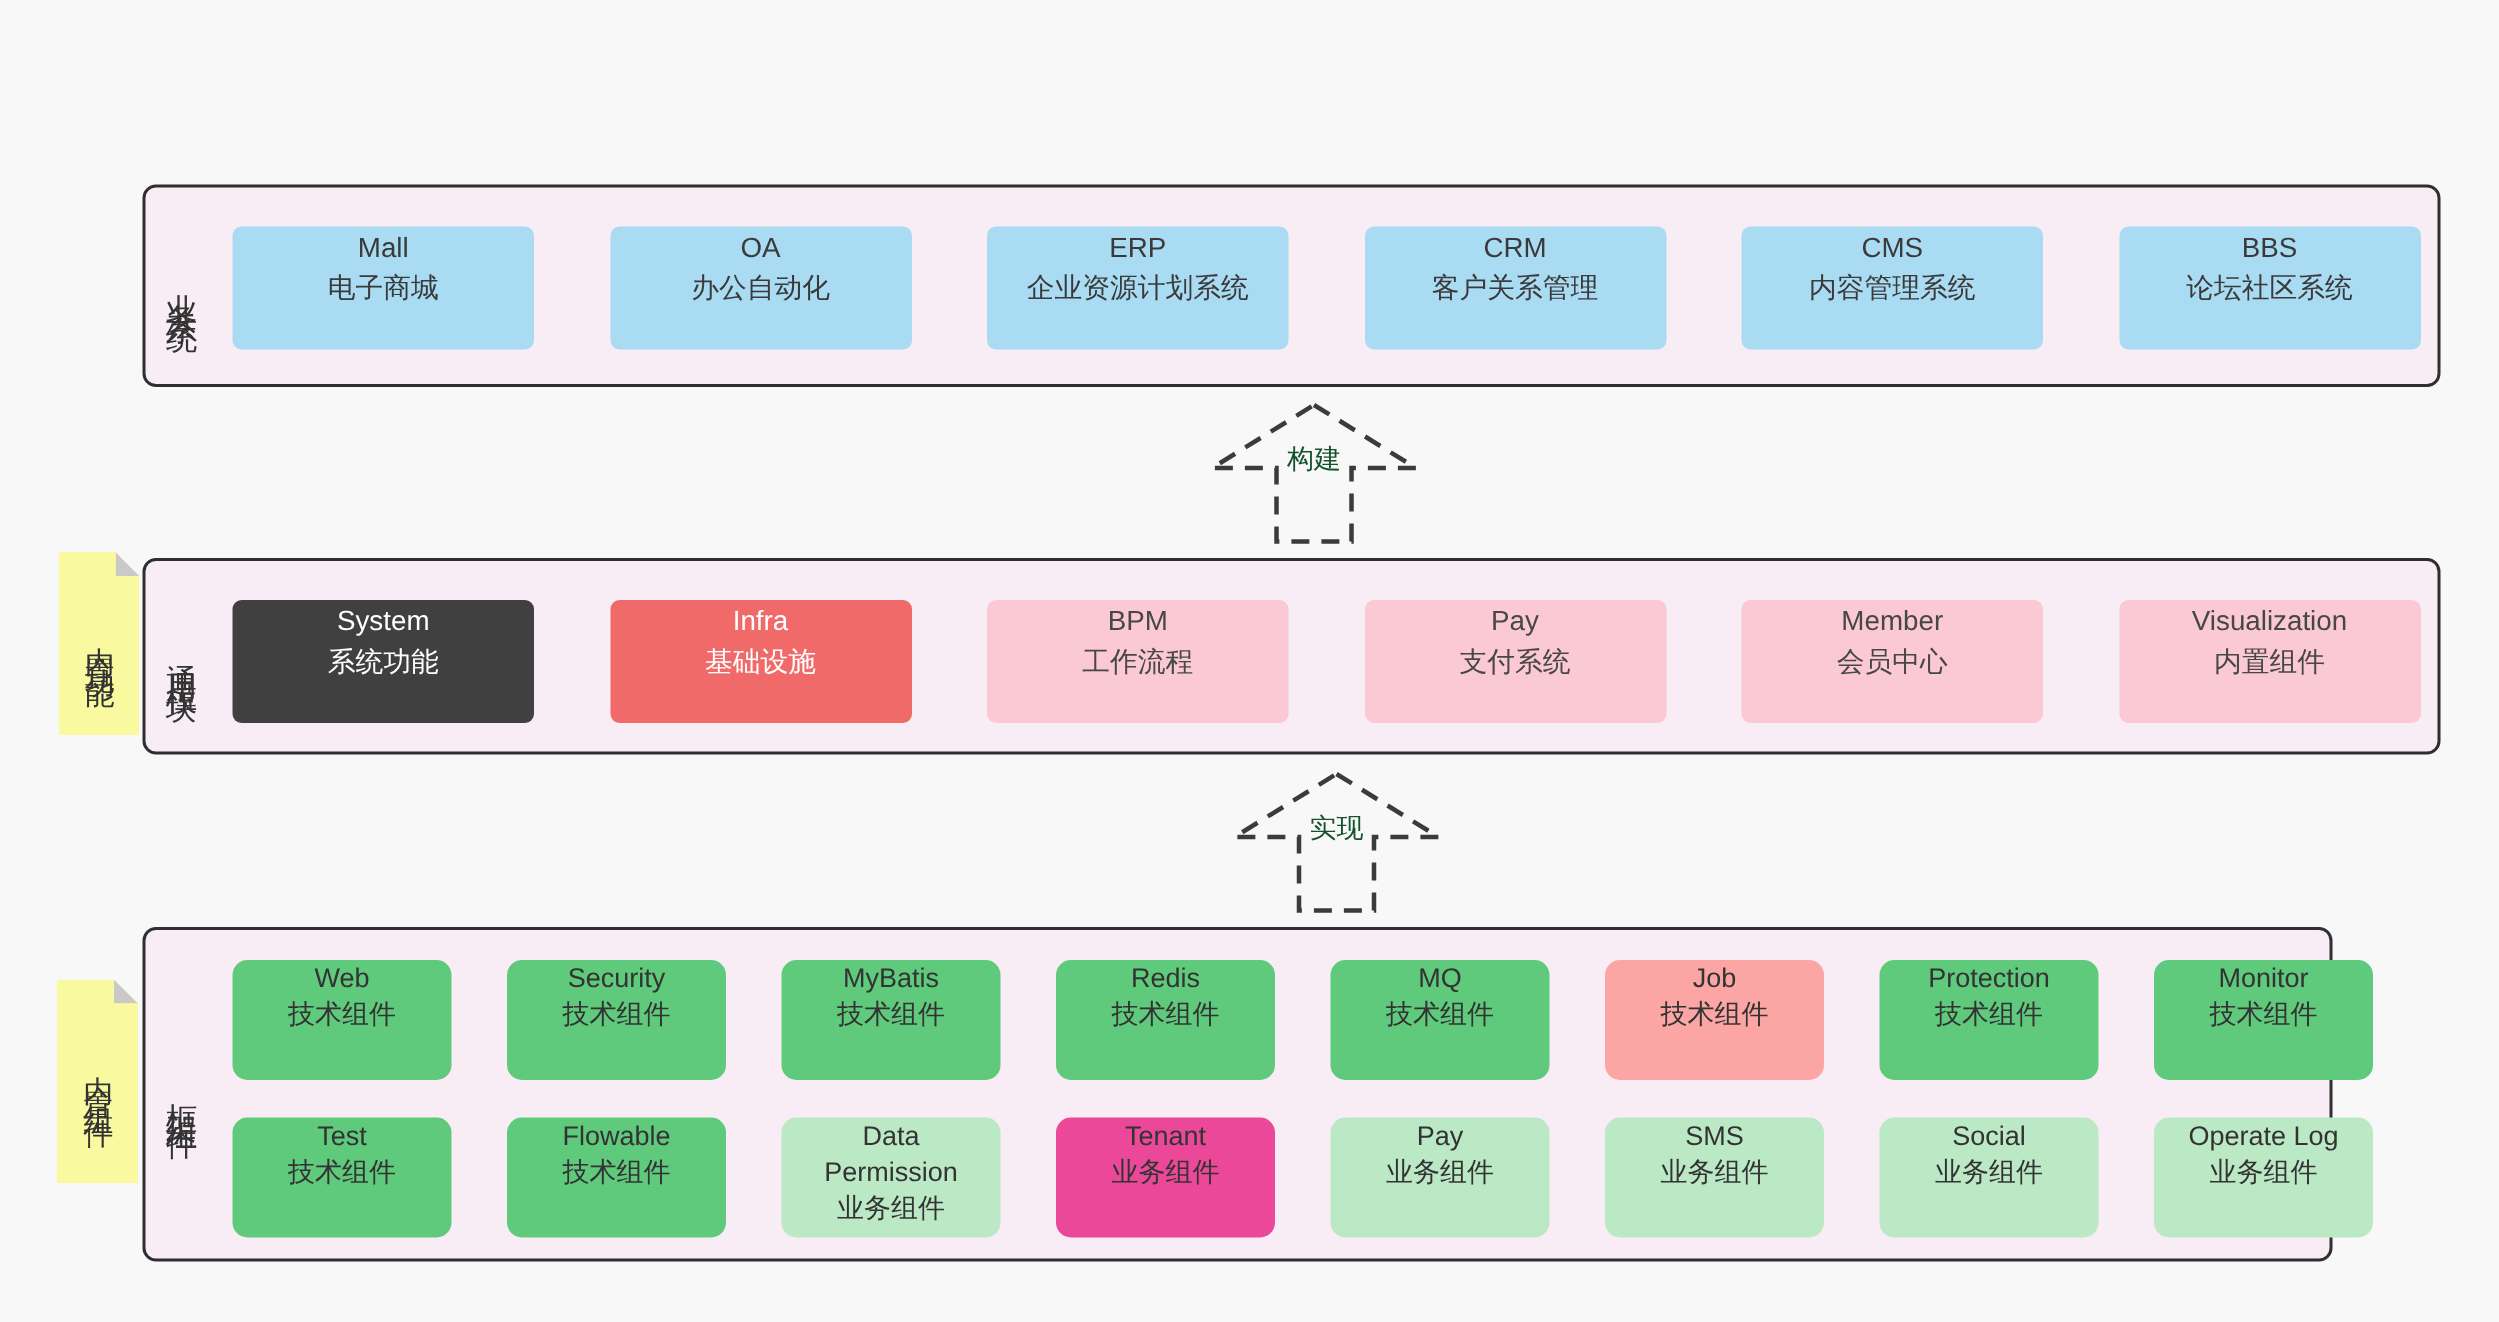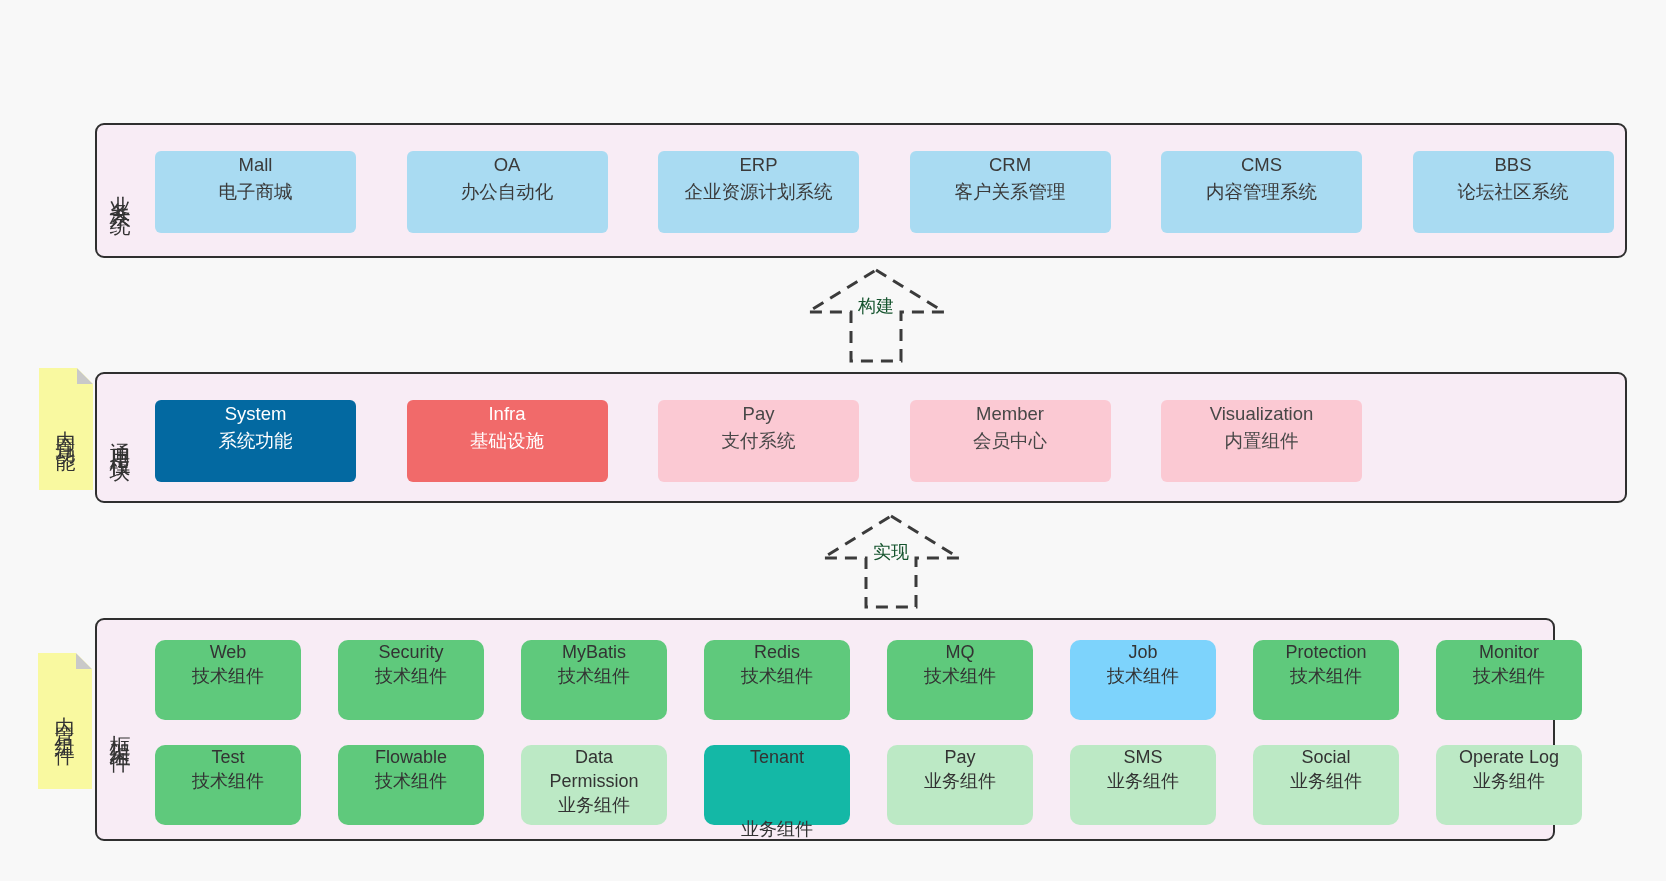--- a/index.html
+++ b/index.html
@@ -85,27 +85,31 @@
     <div class="arrow-label">构建</div>
   </div>
 
   <div class="note note-mid" style="left:39px;top:368px;width:54px;height:122px">
     <span class="note-text">内置功能</span>
     <span class="fold"></span>
   </div>
   <section class="layer" style="left:95px;top:372px;width:1532px;height:131px">
     <div class="v-label">通用模块</div>
     <div class="row row-wide" style="top:26px" id="row-layer2">
-        <div class="box red" style="background: #0369a1;">
+        <div class="box red" style="background: #404040;">
           <div class="en">System</div>
           <div class="zh">系统功能</div>
         </div>
         <div class="box red" style="background: rgb(241, 106, 106);">
           <div class="en">Infra</div>
           <div class="zh">基础设施</div>
+        </div>
+        <div class="box pink" style="background: rgb(251, 201, 211);">
+          <div class="en">BPM</div>
+          <div class="zh">工作流程</div>
         </div>
         <div class="box pink" style="background: rgb(251, 201, 211);">
           <div class="en">Pay</div>
           <div class="zh">支付系统</div>
         </div>
         <div class="box pink" style="background: rgb(251, 201, 211);">
           <div class="en">Member</div>
           <div class="zh">会员中心</div>
         </div>
         <div class="box pink" style="background: rgb(251, 201, 211);">
@@ -142,21 +146,21 @@
           <div class="zh">技术组件</div>
         </div>
         <div class="box green" style="background: rgb(95, 201, 124);">
           <div class="en">Redis</div>
           <div class="zh">技术组件</div>
         </div>
         <div class="box green" style="background: rgb(95, 201, 124);">
           <div class="en">MQ</div>
           <div class="zh">技术组件</div>
         </div>
-        <div class="box green" style="background: #7dd3fc;">
+        <div class="box green" style="background: #fca5a5;">
           <div class="en">Job</div>
           <div class="zh">技术组件</div>
         </div>
         <div class="box green" style="background: rgb(95, 201, 124);">
           <div class="en">Protection</div>
           <div class="zh">技术组件</div>
         </div>
         <div class="box green" style="background: rgb(95, 201, 124);">
           <div class="en">Monitor</div>
           <div class="zh">技术组件</div>
@@ -168,21 +172,21 @@
           <div class="zh">技术组件</div>
         </div>
         <div class="box green" style="background: rgb(95, 201, 124);">
           <div class="en">Flowable</div>
           <div class="zh">技术组件</div>
         </div>
         <div class="box lightgreen" style="background: rgb(188, 233, 197);">
           <div class="en">Data Permission</div>
           <div class="zh">业务组件</div>
         </div>
-        <div class="box lightgreen" style="background: #14b8a6; gap: 48px;">
+        <div class="box lightgreen" style="background: #ec4899;">
           <div class="en">Tenant</div>
           <div class="zh">业务组件</div>
         </div>
         <div class="box lightgreen" style="background: rgb(188, 233, 197);">
           <div class="en">Pay</div>
           <div class="zh">业务组件</div>
         </div>
         <div class="box lightgreen" style="background: rgb(188, 233, 197);">
           <div class="en">SMS</div>
           <div class="zh">业务组件</div>

